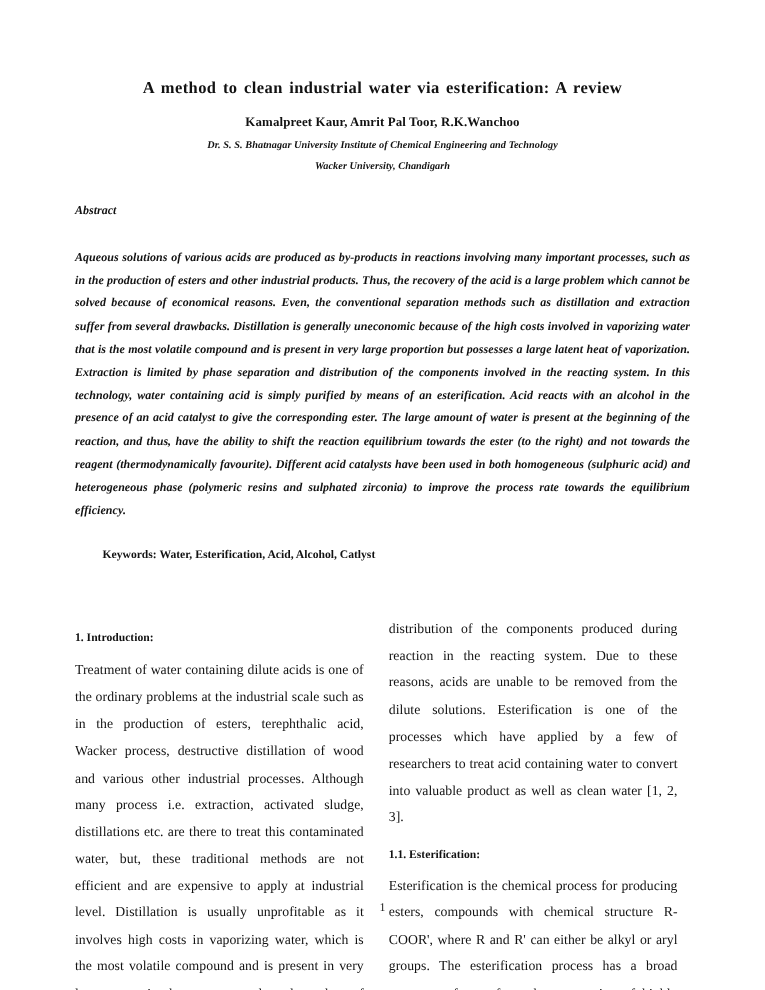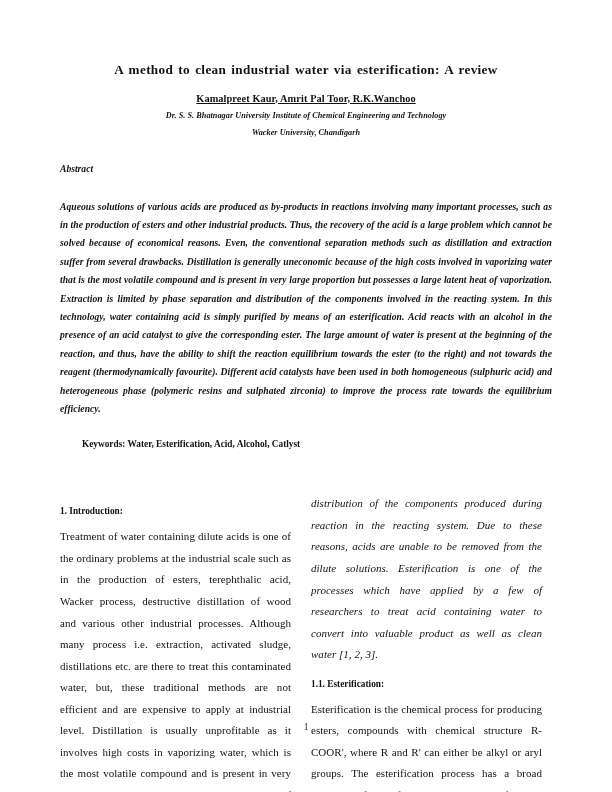--- a/index.html
+++ b/index.html
@@ -34,21 +34,20 @@
     margin: 0 0 14px 0;
     word-spacing: 1.5px;
   }
   .authors {
     font-size: 10.3px;
     font-weight: bold;
     text-align: center;
     line-height: 1.25;
     margin: 0 0 1px 0;
     letter-spacing: 0.1px;
-    text-decoration: underline;
   }
   .affil {
     font-size: 8.2px;
     font-style: italic;
     font-weight: bold;
     text-align: center;
     line-height: 1.42;
     margin: 5px;
     letter-spacing: 0.05px;
   }
@@ -107,21 +106,21 @@
     line-height: 1.5;
   }
   .para {
     font-size: 11px;
     text-align: justify;
     line-height: 1.96;
     margin: 0;
     letter-spacing: 0.03px;
   }
   .para + .sec-head { margin-top: 12px; }
-  .col-right .para.first { margin-top: 0; font-style: italic; }
+  .col-right .para.first { margin-top: 0; }
   .spacer-head {
     height: 16px;
   }
 
   
   .page-number {
     position: absolute;
     left: 0;
     right: 0;
     top: 722px;

